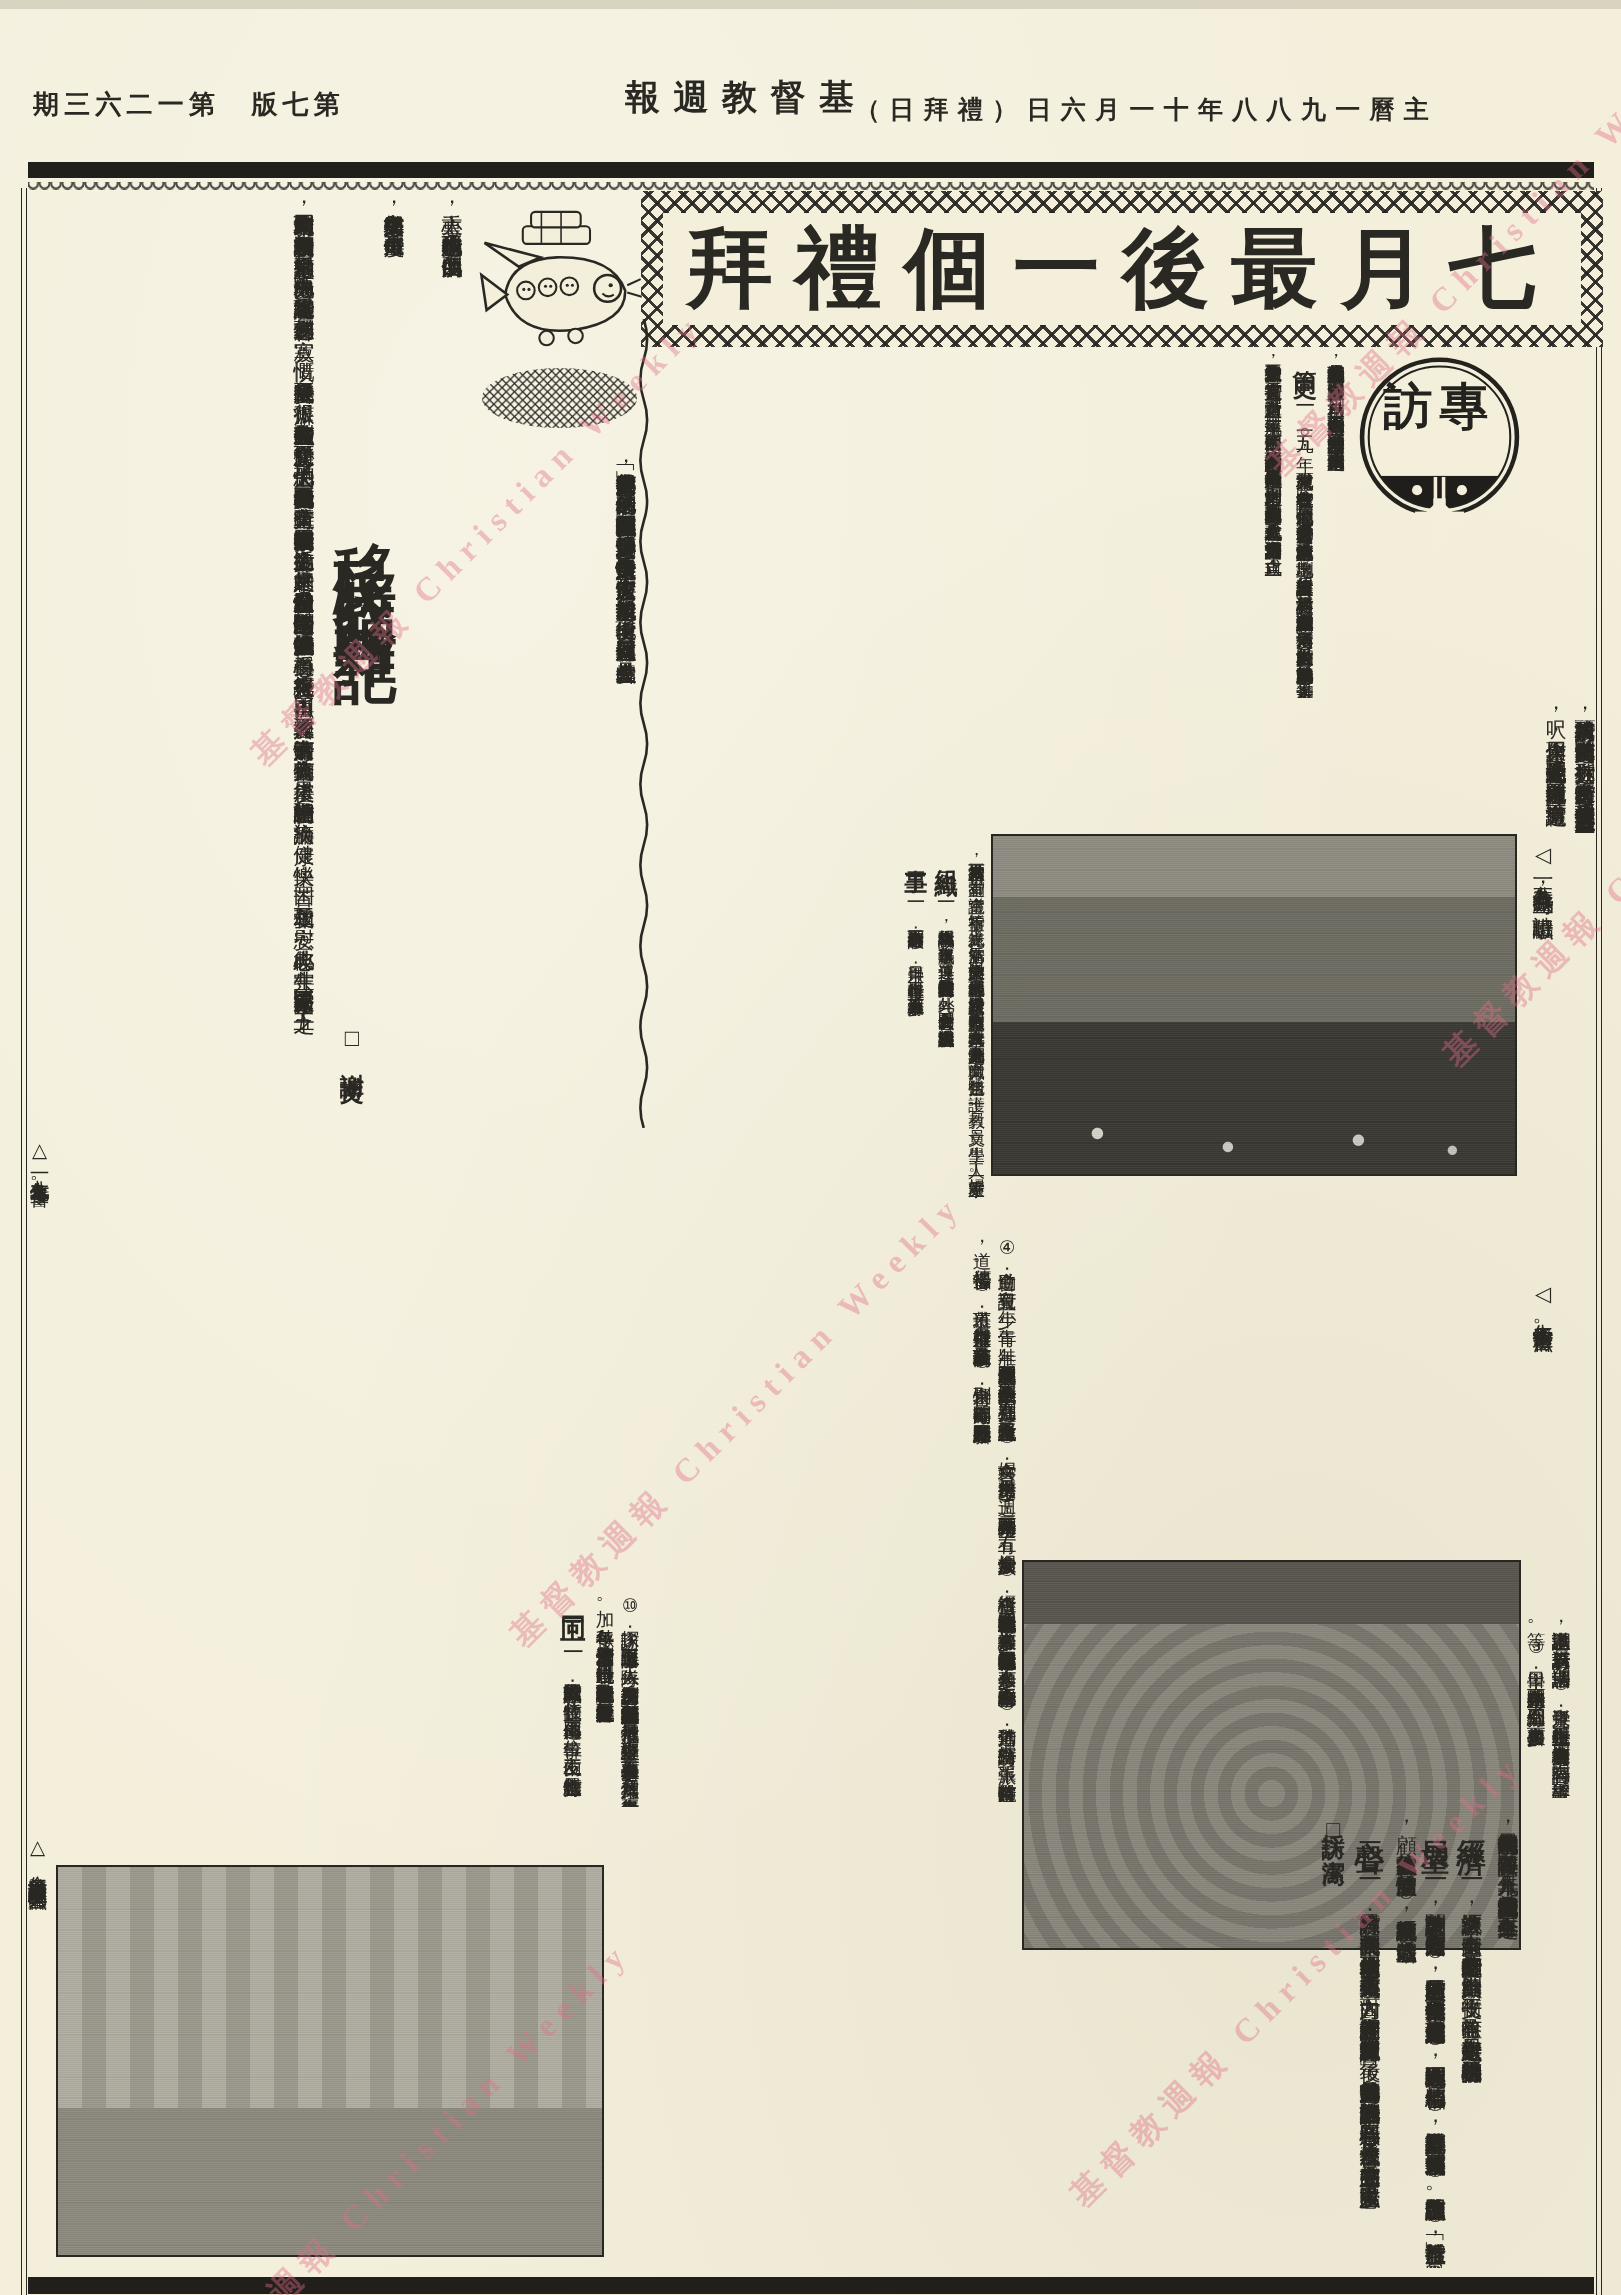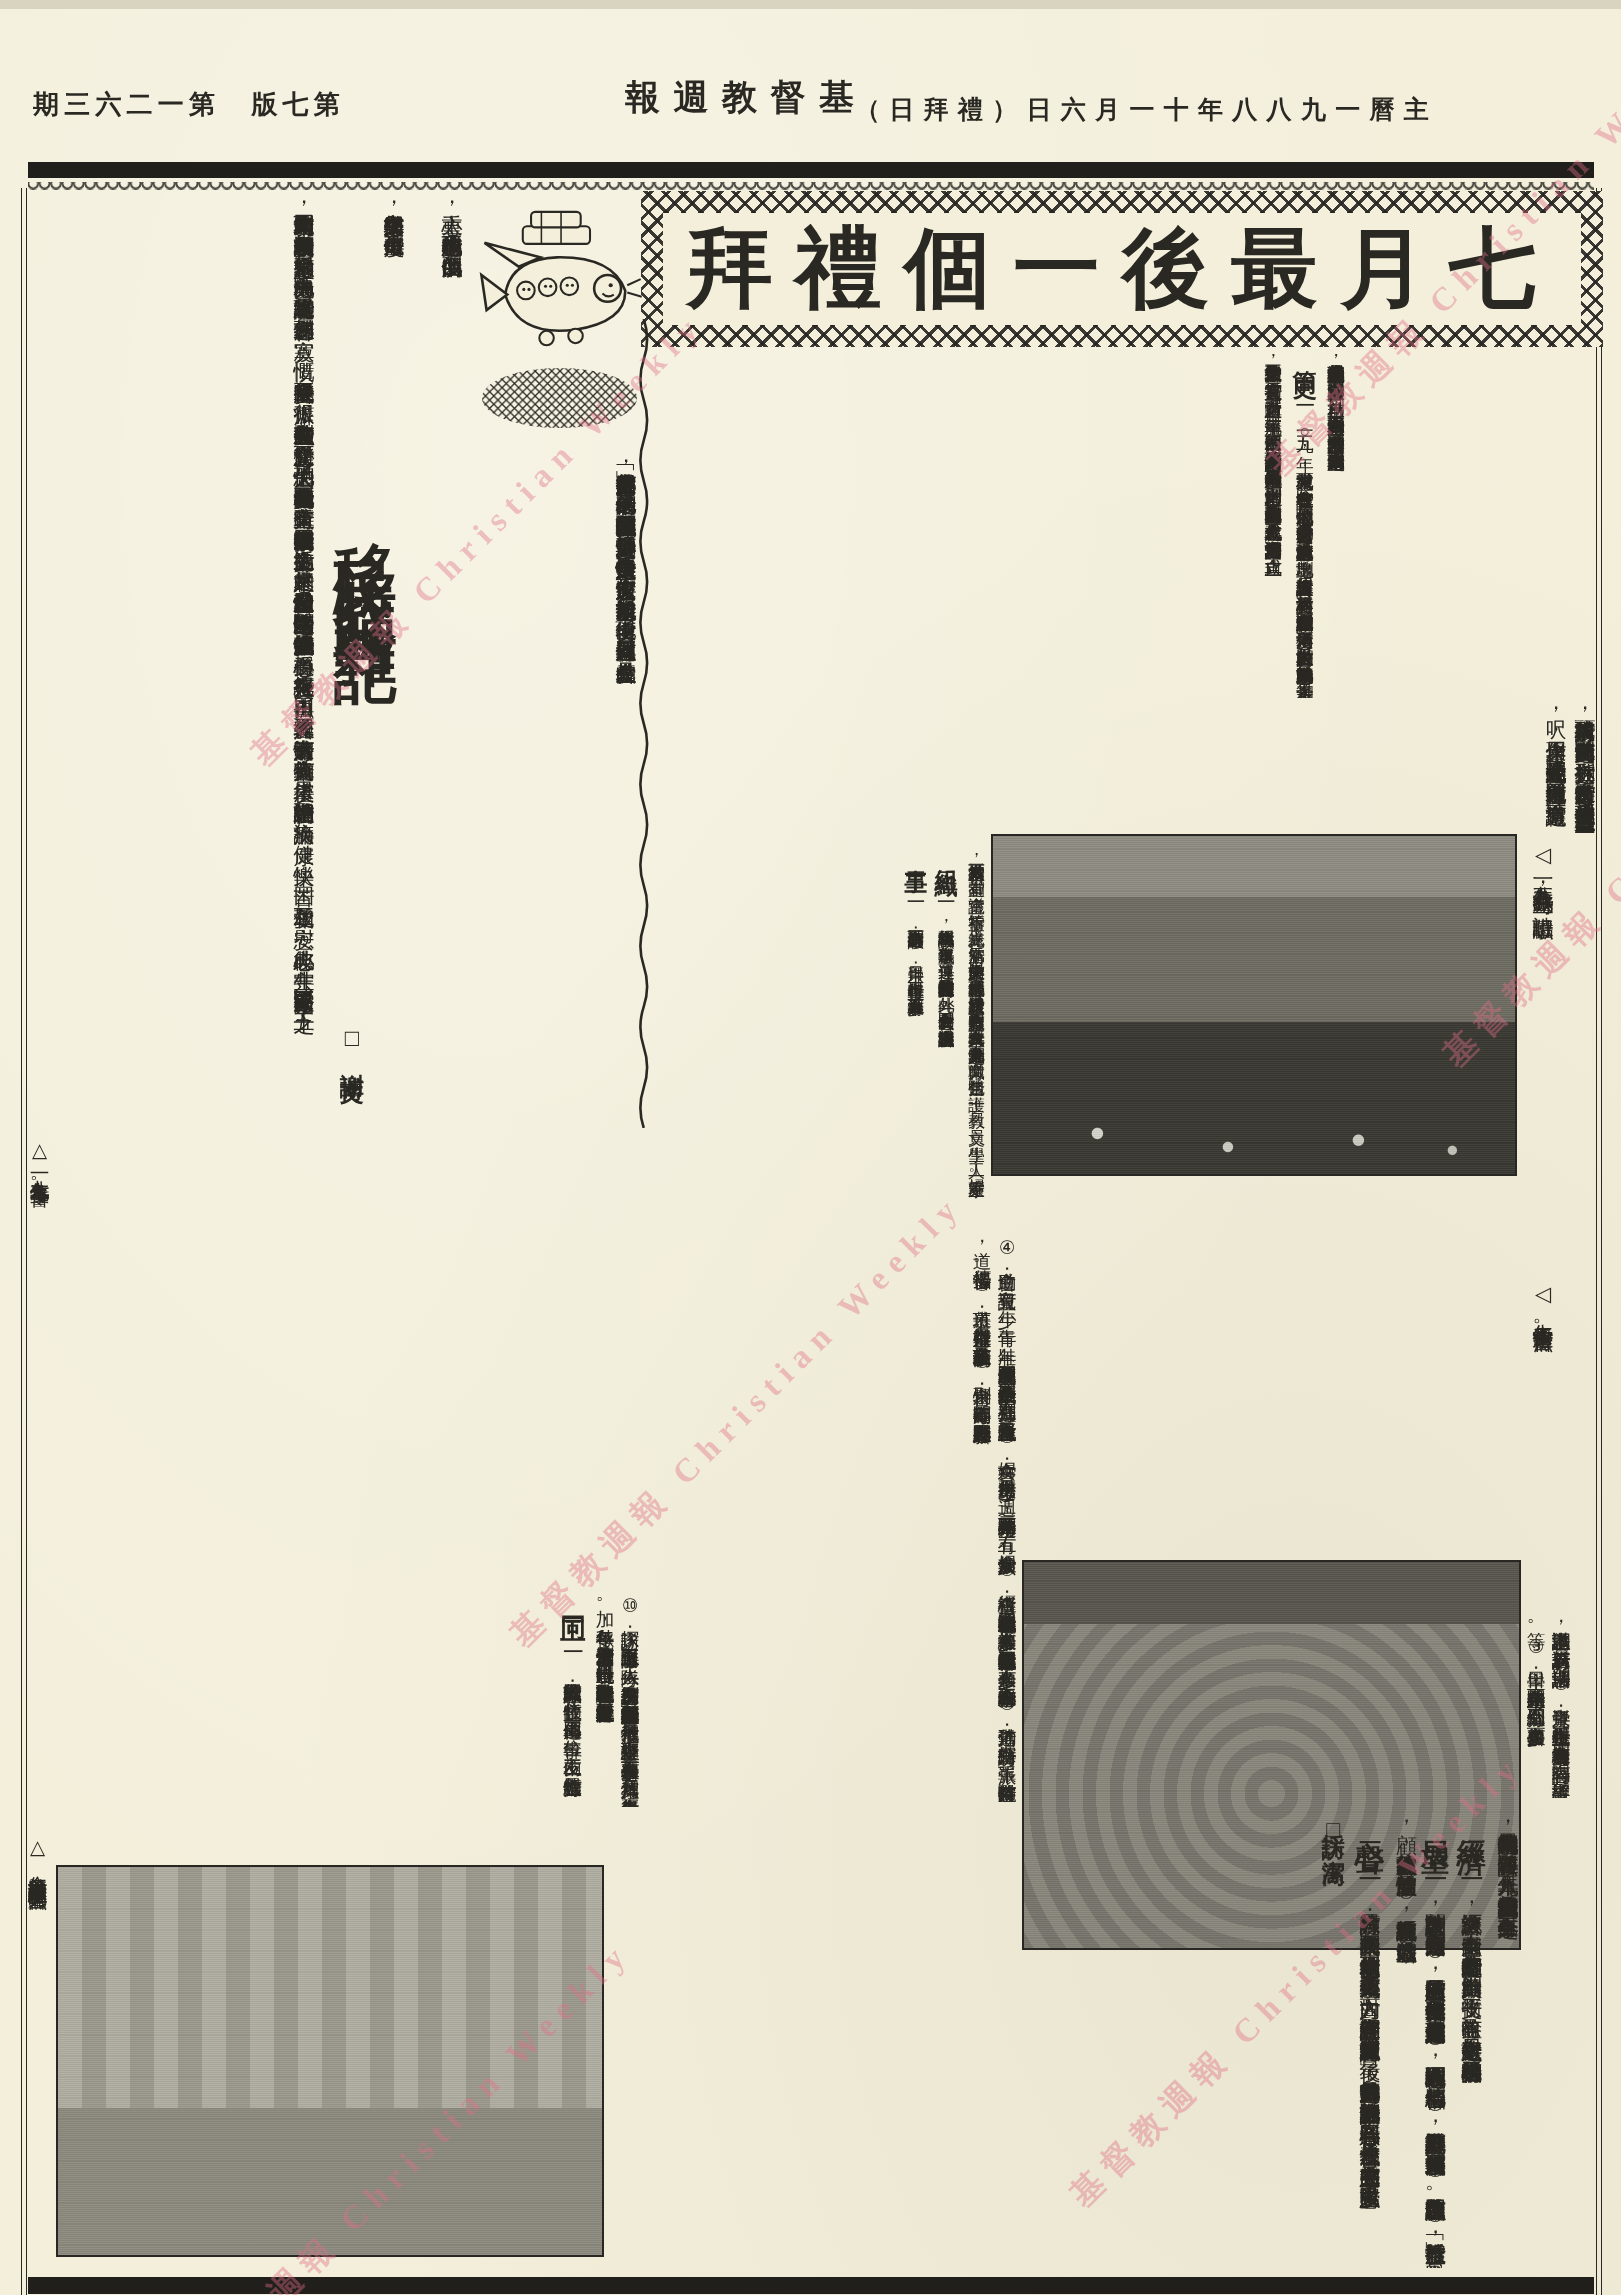--- a/index.html
+++ b/index.html
@@ -105,20 +105,35 @@
   <div class="abs vframe" style="left:21px;top:179px;bottom:9.3px;"></div>
   <div class="abs vframe" style="left:1596px;top:179px;bottom:9.3px;"></div>
   <div class="abs bottom-rule" style="left:28px;top:2268px;width:1566px;height:16.6px;"></div>
 
   <div class="abs hbox" style="left:641px;top:182px;width:962px;height:156px;">
     <div class="hbox-inner">
       <div class="headline rtl">七月最後一個禮拜</div>
     </div>
   </div>
 
+  <div class="abs" style="left:1358px;top:337px;width:163px;height:215px;">
+    <svg viewBox="0 0 320 420" width="163" height="215">
+      <circle cx="160" cy="178" r="140" fill="#1f1e1a"></circle>
+      <rect x="22" y="40" width="276" height="214" fill="#f3efdb"></rect>
+      <circle cx="160" cy="178" r="152" fill="none" stroke="#23221e" stroke-width="9"></circle>
+      <circle cx="160" cy="178" r="139" fill="none" stroke="#23221e" stroke-width="4"></circle>
+      <text x="160" y="150" font-size="96" font-weight="bold" text-anchor="middle" style="direction:rtl;unicode-bidi:bidi-override;letter-spacing:14px" fill="#23221e">專訪</text>
+      <circle cx="116" cy="282" r="10" fill="#f3efdb"></circle>
+      <circle cx="204" cy="282" r="10" fill="#f3efdb"></circle>
+      <path d="M152 256 l0 56 l-16 16 l16 12 l0 30" stroke="#f3efdb" stroke-width="7" fill="none"></path>
+      <path d="M168 256 l0 56 l16 16 l-16 12 l0 30" stroke="#f3efdb" stroke-width="7" fill="none"></path>
+      <rect x="148" y="298" width="24" height="98" fill="#f3efdb"></rect>
+      <rect x="112" y="324" width="96" height="22" fill="#f3efdb"></rect>
+    </svg>
+  </div>
 
   <div class="region f34" style="left:674px;top:342px;width:674px;height:347px;">
     <div class="blk"><b class="sh"></b><span>香港華人基督教聯會於八八年度會員堂代表春季議事大會中，通過了四間堂會加入聯會，到目前為止，聯會之會員堂增至二百四十六間，其中一間乃博愛潮語浸信會，成為聯會之第二百四十三間會員堂。</span></div>
     <div class="blk"><b class="sh">簡史──</b><span>一九五○年，九龍城東頭村大火，教會有些會友住在該區，他們的木屋也被燒毀。浸信會聯會看見當時之需要，由林子豐博士向政府申請地方，劃出一塊地，讓會友自行建設房屋居住，並稱該村為「博愛村」；而浸信會聯會也在該村建立一間佈道所，稱為「博愛佈道所」。由於村民大多數是潮人，故此當時參與聚會的弟兄姊妹，多是潮籍人士。</span></div>
     <div class="blk"><b class="sh"></b><span>及後聚會人數又不住增加，實在有擴堂之需要，乃購自置之新堂，座落毓華里，面積四千三百餘呎，連裝修設備等費用共二百四十餘萬元，於一九八三年十二月四日下午舉行進堂禮；舊堂址則當副堂之用，作為主日學及各團契聚會的地方。至一九八五年正式成立教會，定名為「博愛潮語浸信會」，正式自立。</span></div>
   </div>
 
   <div class="region f40" style="left:684px;top:695px;width:915px;height:129px;">
     <div class="blk"><b class="sh"></b><span>其後政府清拆東頭村，「博愛佈道所」在其範圍之內，亦在被拆之列，當時在佈道所聚會之會友，大部份被遷徙往政府屋邨居住。聯會遂向政府申請得慈雲山第一座二至四號三個舖位，面積一千四百餘呎，作聚會之用，並於一九七二年正式開始聚會，後因佈道所地方有限，而有遷堂之議。</span></div>
   </div>

